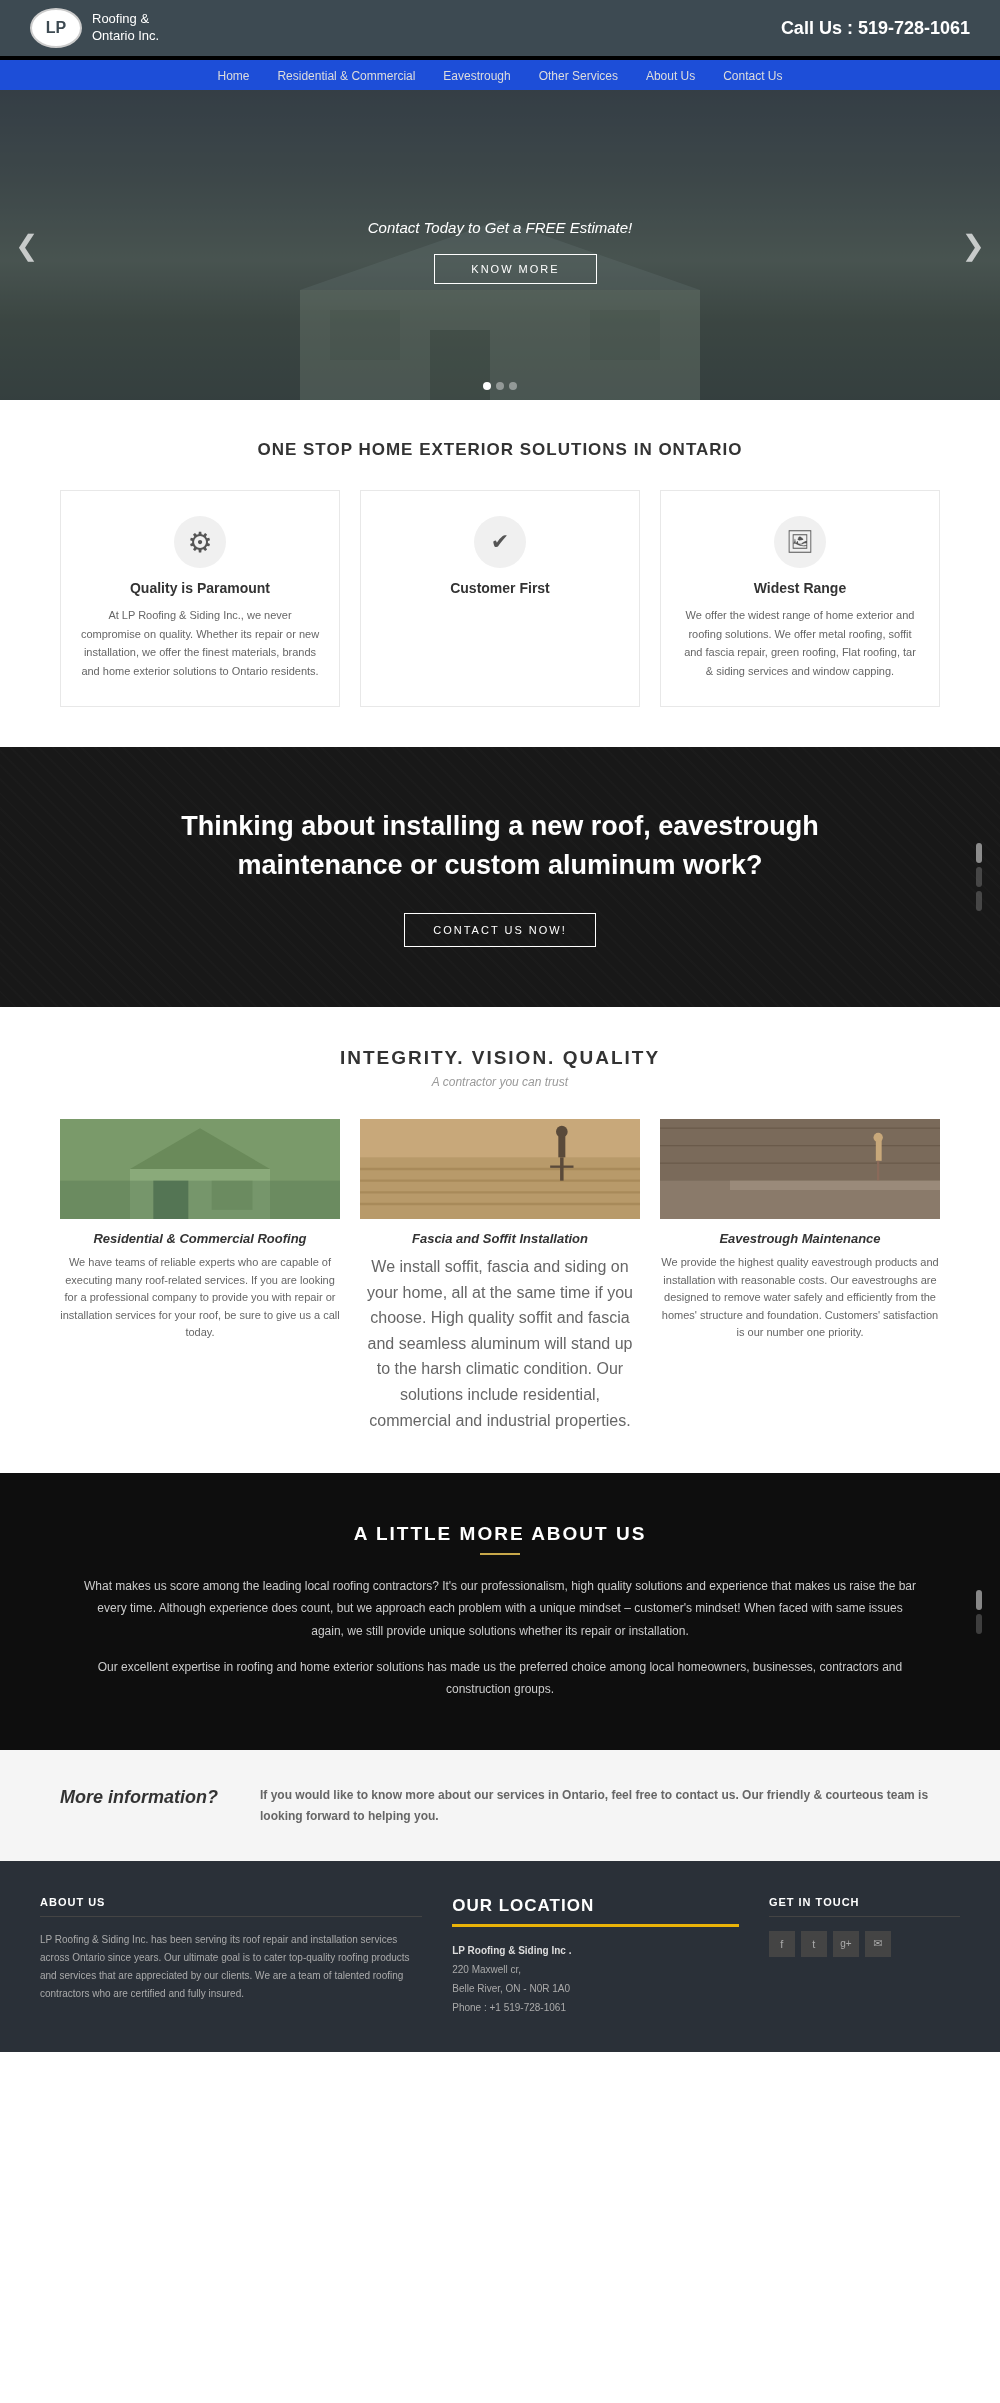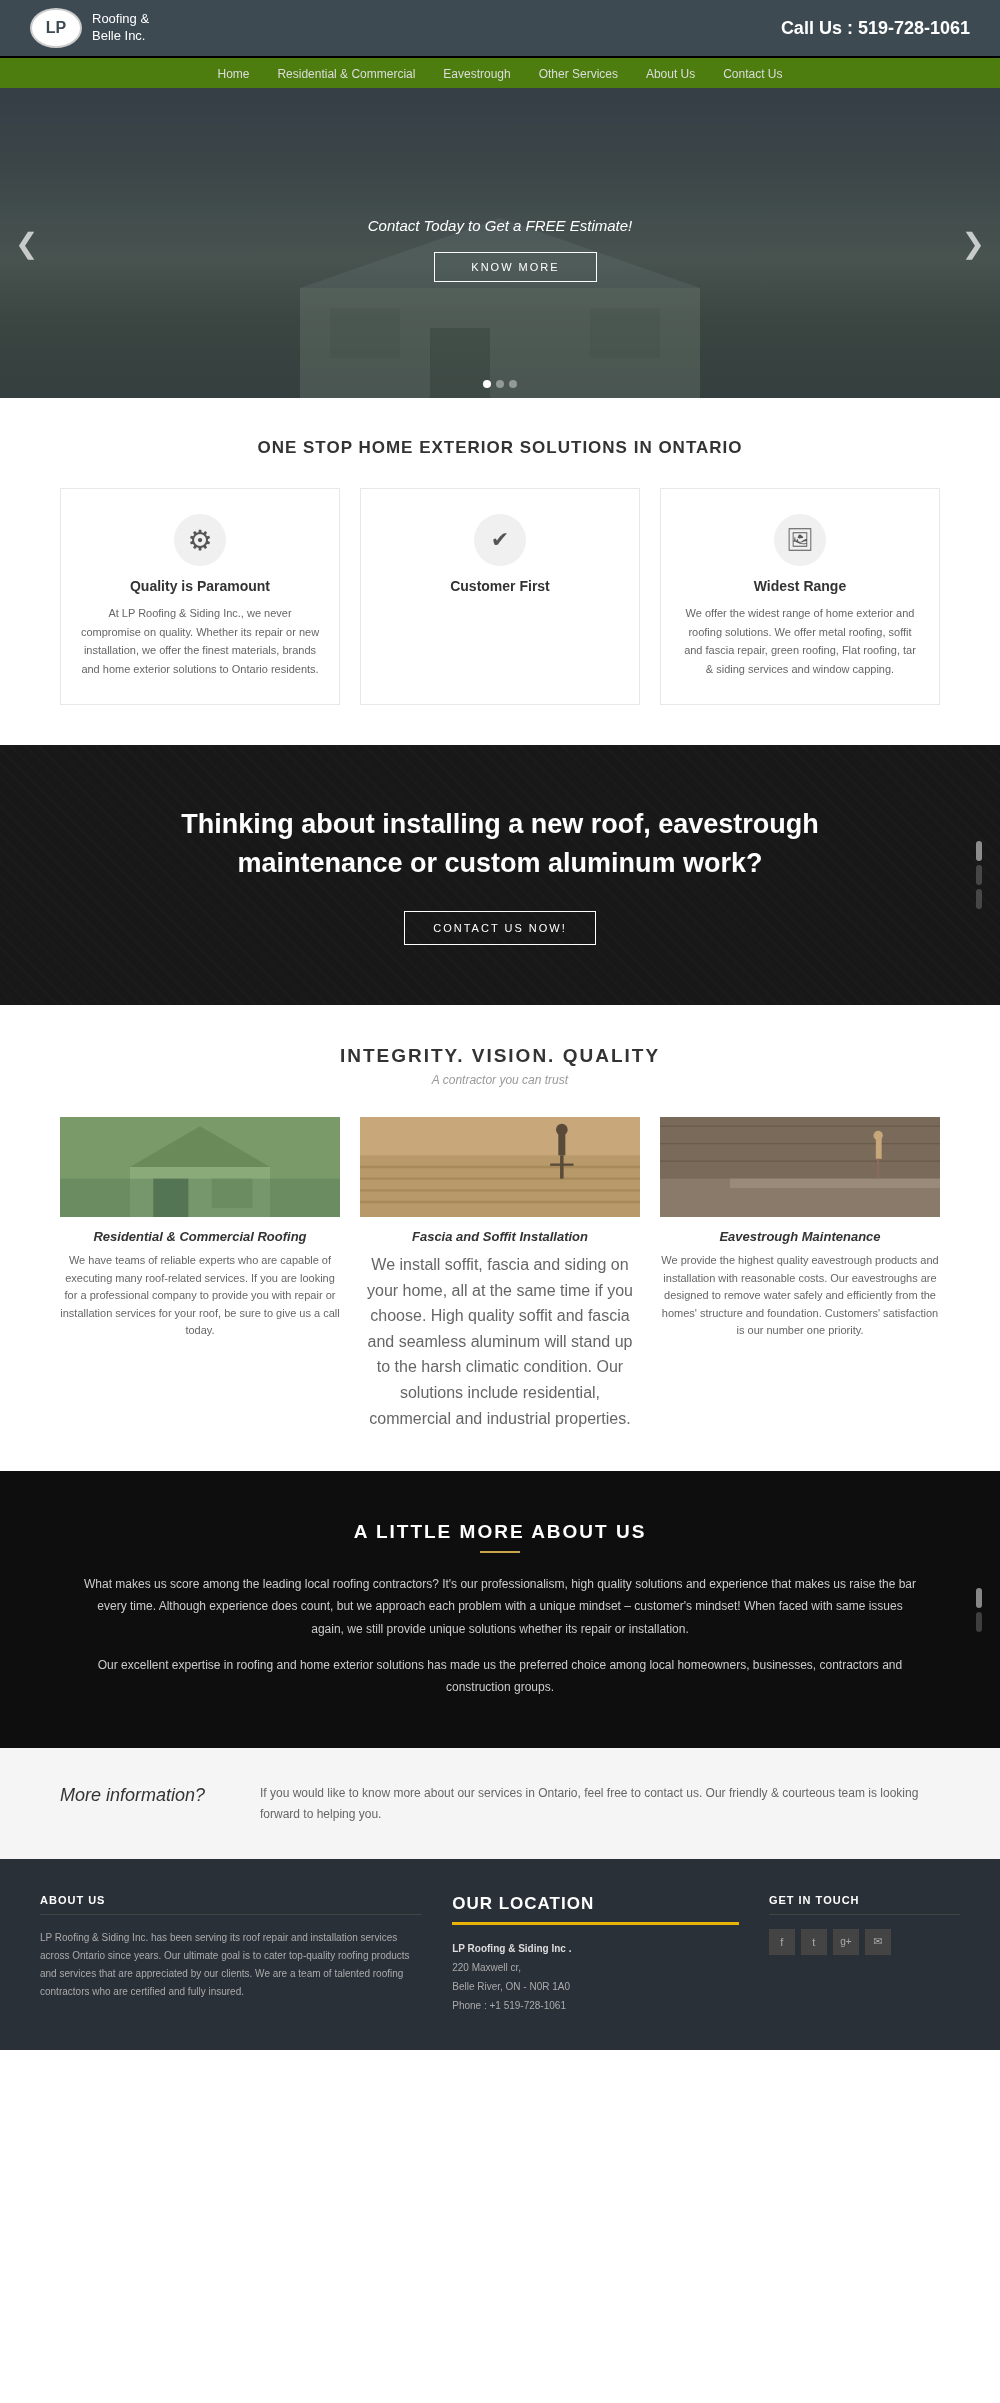--- a/index.html
+++ b/index.html
@@ -8,27 +8,27 @@
 </head>
 <body>
 
 <div style="background:#3d4a52; display:flex; align-items:center; justify-content:space-between; padding:8px 30px;">
   <div style="display:flex; align-items:center; gap:10px;">
     <div style="background:#fff; border-radius:50%; width:52px; height:40px; display:flex; align-items:center; justify-content:center; font-weight:bold; font-size:16px; color:#3d4a52; border:2px solid #ccc;">
       <span>LP</span>
     </div>
     <div style="color:#fff; font-size:13px; line-height:1.3;">
       <span style="display:block;">Roofing &amp;</span>
-      <span style="display:block;">Belle Inc.</span>
+      <span style="display:block;">Ontario Inc.</span>
     </div>
   </div>
   <div style="color:#fff; font-size:18px; font-weight:bold;">Call Us : 519-728-1061</div>
 </div>
 
-<div style="background:#4d7c0f; border-top:2px solid #000000; padding:7px 0; text-align:center;">
+<div style="background:#1d4ed8; border-top:4px solid #000000; padding:7px 0; text-align:center;">
   <a href="#" style="color:#ddd; text-decoration:none; font-size:12px; margin:0 12px;">Home</a>
   <a href="#" style="color:#ddd; text-decoration:none; font-size:12px; margin:0 12px;">Residential &amp; Commercial</a>
   <a href="#" style="color:#ddd; text-decoration:none; font-size:12px; margin:0 12px;">Eavestrough</a>
   <a href="#" style="color:#ddd; text-decoration:none; font-size:12px; margin:0 12px;">Other Services</a>
   <a href="#" style="color:#ddd; text-decoration:none; font-size:12px; margin:0 12px;">About Us</a>
   <a href="#" style="color:#ddd; text-decoration:none; font-size:12px; margin:0 12px;">Contact Us</a>
 </div>
 
 <div style="position:relative; height:310px; overflow:hidden; display:flex; align-items:center; justify-content:center; text-align:center;">
 
@@ -171,21 +171,21 @@
     <div style="width:6px; height:20px; background:rgba(255,255,255,0.2); border-radius:3px;"></div>
   </div>
   <div style="position:relative; z-index:2; padding:50px 80px; text-align:center; color:#fff;">
     <h2 style="font-size:19px; font-weight:bold; letter-spacing:2px; margin-bottom:8px;">A LITTLE MORE ABOUT US</h2>
     <div style="width:40px; height:2px; background:#c8a84a; margin:0 auto 20px;"></div>
     <p style="font-size:12px; line-height:1.85; color:#ccc; margin-bottom:14px;">What makes us score among the leading local roofing contractors? It's our professionalism, high quality solutions and experience that makes us raise the bar every time. Although experience does count, but we approach each problem with a unique mindset – customer's mindset! When faced with same issues again, we still provide unique solutions whether its repair or installation.</p>
     <p style="font-size:12px; line-height:1.85; color:#ccc;">Our excellent expertise in roofing and home exterior solutions has made us the preferred choice among local homeowners, businesses, contractors and construction groups.</p>
   </div>
 </div>
 
-<div style="padding:35px 60px; background:#f5f5f5; display:flex; align-items:flex-start; gap:40px;">
+<div style="padding:35px 60px; background:#f5f5f5; display:flex; align-items:flex-start; gap:40px;font-weight:bold;">
   <div style="font-style:italic; font-size:18px; color:#333; white-space:nowrap; min-width:160px; padding-top:2px;">More information?</div>
   <p style="font-size:12px; color:#666; line-height:1.7;">If you would like to know more about our services in Ontario, feel free to contact us. Our friendly &amp; courteous team is looking forward to helping you.</p>
 </div>
 
 <div style="background:#2a3038; color:#aaa; padding:35px 40px;">
   <div style="display:flex; gap:30px;">
 
     <div style="flex:2;">
       <h4 style="color:#fff; font-size:11px; font-weight:bold; letter-spacing:1px; margin-bottom:14px; border-bottom:1px solid #444; padding-bottom:8px;">ABOUT US</h4>
       <p style="font-size:10px; color:#aaa; line-height:1.8;">LP Roofing &amp; Siding Inc. has been serving its roof repair and installation services across Ontario since years. Our ultimate goal is to cater top-quality roofing products and services that are appreciated by our clients. We are a team of talented roofing contractors who are certified and fully insured.</p>

